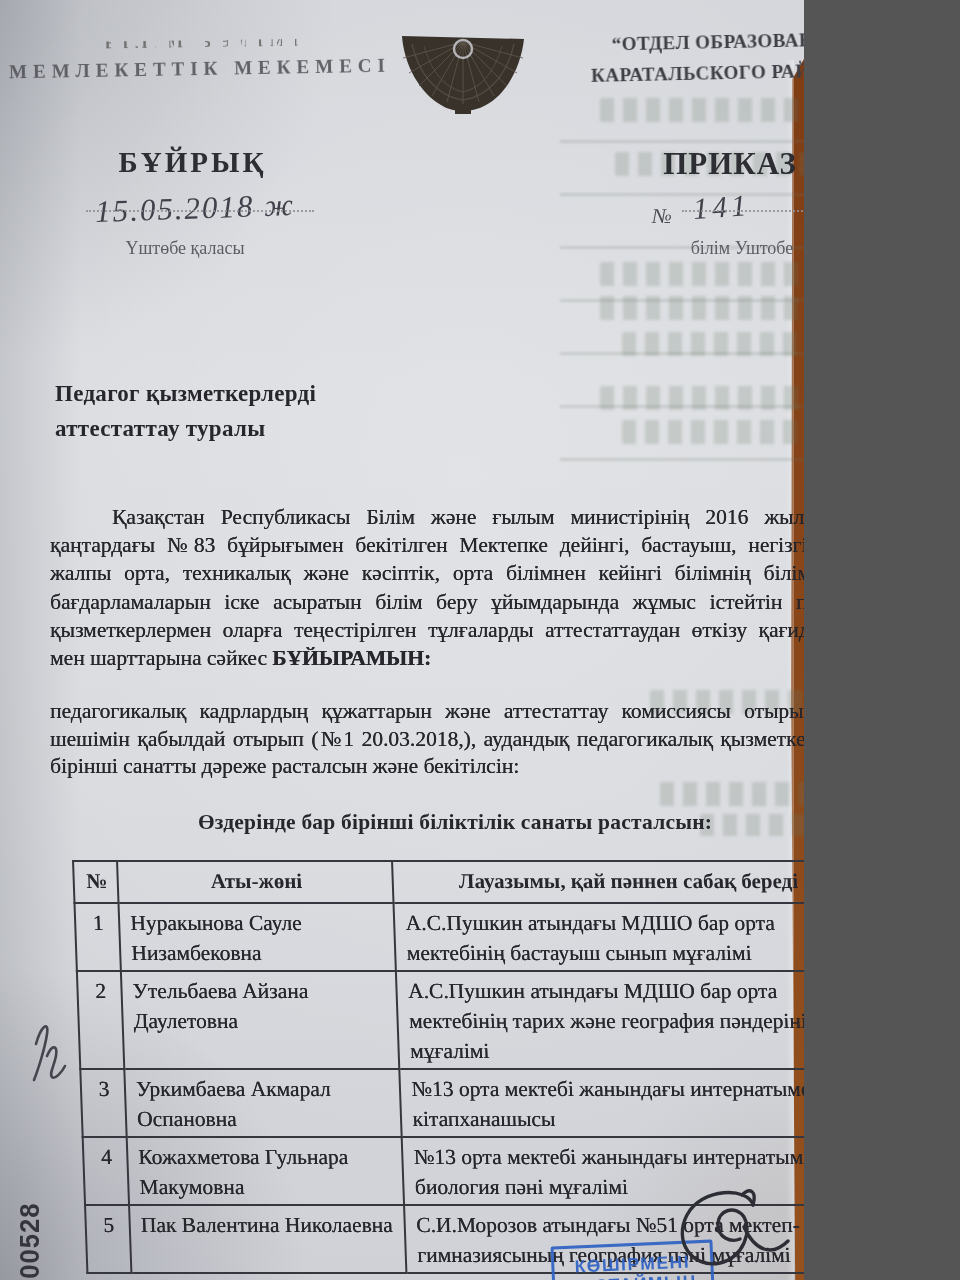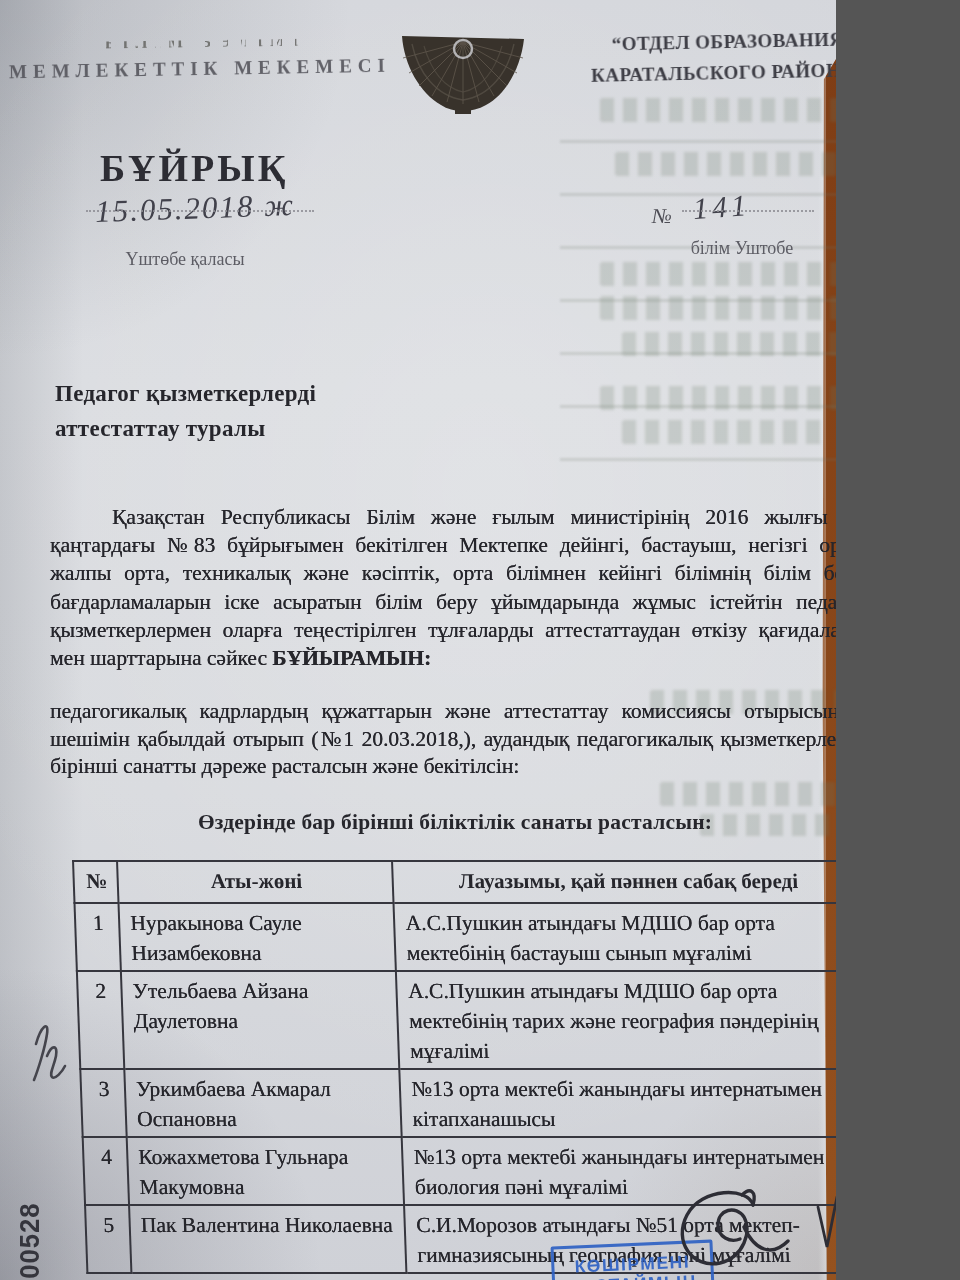--- a/index.html
+++ b/index.html
@@ -1,20 +1,19 @@
 <!DOCTYPE html>
 <html><head>
 <meta charset="utf-8">
 <style>
   html,body{margin:0;padding:0;background:#555;}
   .page{
     position:relative;width:804px;height:1280px;overflow:hidden;
     background:linear-gradient(180deg,#7e3c14,#95521f);
     font-family:"Liberation Serif","DejaVu Serif",serif;
-    padding-left:32px;
   }
   
   .paper{
     position:absolute;inset:0;
     background:
       radial-gradient(120% 90% at 58% 38%, rgba(255,255,255,0.20), rgba(255,255,255,0) 60%),
       radial-gradient(60% 40% at 0% 0%, rgba(80,85,95,0.22), rgba(80,85,95,0) 70%),
       radial-gradient(55% 35% at 0% 100%, rgba(60,60,72,0.28), rgba(60,60,72,0) 70%),
       radial-gradient(40% 25% at 100% 100%, rgba(120,100,80,0.18), rgba(0,0,0,0) 70%),
       linear-gradient(90deg, rgba(70,75,85,0.16), rgba(70,75,85,0) 10%),
@@ -58,32 +57,32 @@
     filter:blur(.3px);transform:rotate(-1deg);
   }
   .lh-right{
     position:absolute;left:578px;top:26px;width:300px;text-align:center;
     font-weight:bold;font-size:19px;letter-spacing:.5px;color:#3e3e46;line-height:31px;
     transform:rotate(-1.2deg);filter:blur(.2px);
   }
   .emblem{position:absolute;left:398px;top:34px;opacity:.96;}
   
   .h-kk{position:absolute;left:100px;top:146px;width:185px;text-align:center;
-    font-weight:bold;font-size:38px;letter-spacing:3px;color:#2d2d34;}
+    font-weight:bold;font-size:29px;letter-spacing:3px;color:#2d2d34;}
   .h-ru{position:absolute;left:655px;top:146px;width:150px;text-align:center;
     font-weight:bold;font-size:31px;letter-spacing:1px;color:#2d2d34;}
   .hw{font-style:italic;color:#41414b;}
   .hw-date{position:absolute;left:95px;top:190px;width:230px;font-size:31px;letter-spacing:2px;transform:rotate(-2deg);}
   .hw-num{position:absolute;left:693px;top:190px;font-size:30px;letter-spacing:4px;transform:rotate(-4deg);}
   .num-sym{position:absolute;left:652px;top:204px;font-size:21px;color:#4c4c54;font-style:italic;}
   .dotline{position:absolute;border-bottom:2px dotted #8f8f96;opacity:.85;}
   .dl-date{left:86px;top:210px;width:228px;}
   .dl-num{left:682px;top:210px;width:132px;}
   .city{position:absolute;font-size:18px;color:#5c5c64;text-align:center;}
-  .city-kk{left:100px;top:249px;width:170px;}
+  .city-kk{left:100px;top:238px;width:170px;}
   .city-ru{left:662px;top:238px;width:160px;}
   
   .subject{position:absolute;left:55px;font-weight:bold;font-size:23px;color:#26262c;letter-spacing:.3px;}
   .subj1{top:381px;} .subj2{top:416px;}
   .bodytext{
     position:absolute;left:50px;width:815px;color:#26262c;
     font-size:21.5px;text-align:justify;text-shadow:.25px 0 0 currentColor;margin-top:47px;
   }
   .para1{top:456px;line-height:28.2px;text-indent:62px;}
   .item1{top:651px;line-height:27.6px;}
@@ -163,20 +162,21 @@
     <circle cx="65" cy="15" r="9" fill="none" stroke="#c9c9cc" stroke-width="2.4" opacity=".85"></circle>
     <rect x="57" y="71" width="16" height="9" fill="#322c24"></rect>
   </svg>
 
   <div class="lh-right">
     <div>“ОТДЕЛ ОБРАЗОВАНИЯ</div>
     <div>КАРАТАЛЬСКОГО РАЙОНА”</div>
   </div>
 
   <div class="h-kk">БҰЙРЫҚ</div>
+  <div class="h-ru">ПРИКАЗ</div>
 
   <div class="hw hw-date">15.05.2018 ж</div>
   <div class="dotline dl-date"></div>
   <div class="city city-kk">Үштөбе қаласы</div>
 
   <div class="num-sym">№</div>
   <div class="hw hw-num">141</div>
   <div class="dotline dl-num"></div>
   <div class="city city-ru">білім Уштобе</div>
 

